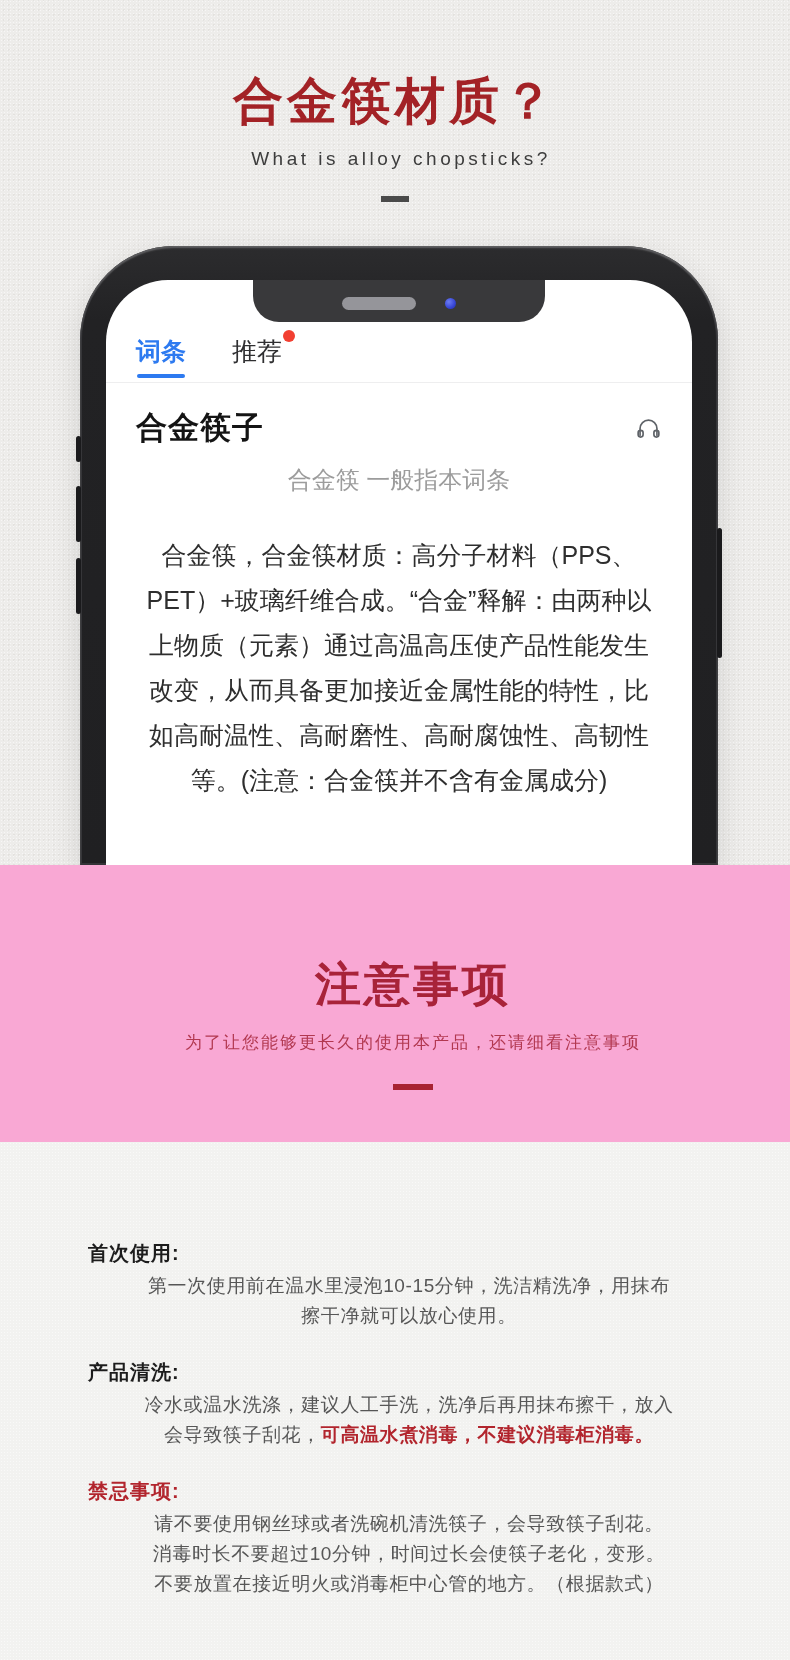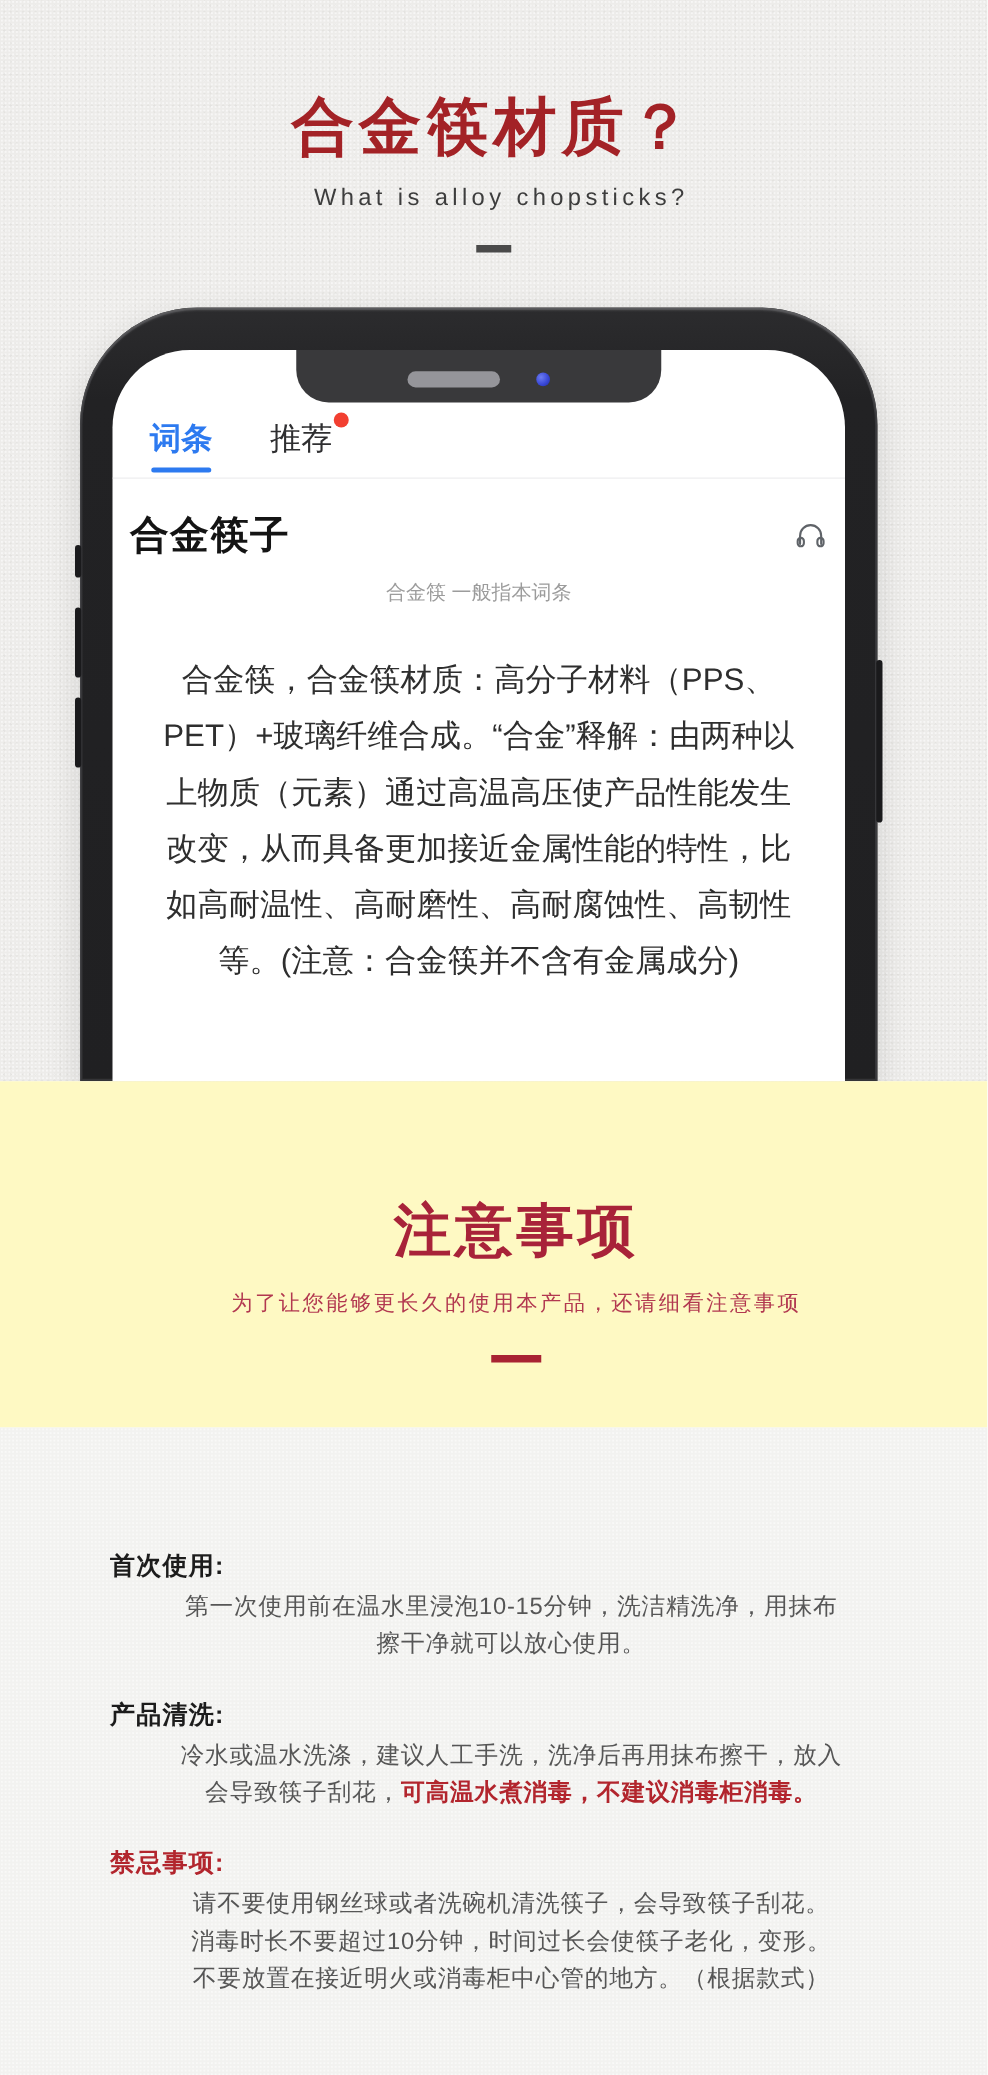--- a/index.html
+++ b/index.html
@@ -25,21 +25,21 @@
   }
   .intro-sub {
     margin-top:18px; font-size:19px; color:#3d3d3d; letter-spacing:3.5px;padding-left:12px;
   }
   .intro-dash {
     width:28px; height:6px; background:#4a4a4a; margin:26px auto 0;
   }
 
   
   .phone {
-    position:absolute; left:64px; top:246px; width:638px; height:619px;
+    position:absolute; left:80px; top:246px; width:638px; height:619px;
     background:linear-gradient(180deg,#2c2c2e 0%,#222224 12%,#202022 100%);
     border-radius:94px 94px 0 0;
     box-shadow:inset 0 2px 2px rgba(255,255,255,.22), inset 0 0 0 2px #343437, 0 10px 30px rgba(0,0,0,.12);
     text-decoration:underline;
   }
   .side-btn { position:absolute; width:5px; background:#1a1a1c; border-radius:3px; }
   .btn-mute { left:-4px; top:190px; height:26px; }
   .btn-vol-up { left:-4px; top:240px; height:56px; }
   .btn-vol-down { left:-4px; top:312px; height:56px; }
   .btn-power { right:-4px; top:282px; height:130px; }
@@ -62,32 +62,32 @@
     background:radial-gradient(circle at 35% 35%, #6d7df2 0%, #3a49d8 55%, #1d2a9e 100%);
   }
 
   .tabs-row { display:flex; gap:46px; padding:56px 0 0 30px; align-items:flex-end; }
   .tab { position:relative; font-size:25px; color:#2f2f31; font-weight:500; line-height:30px; cursor:pointer; }
   .tab.active { color:#2d7af0; font-weight:600; }
   .tab-underline { position:absolute; left:1px; bottom:-12px; width:48px; height:4px; border-radius:2px; background:#2d7af0; }
   .tab-dot { position:absolute; top:-6px; right:-13px; width:12px; height:12px; border-radius:50%; background:#f23f31; }
   .screen-divider { margin-top:16px; height:1px; background:#eeeeef; }
 
-  .entry { padding:0 14px; }
+  .entry { padding:0 30px; }
   .entry-header { display:flex; justify-content:space-between; align-items:center; margin-top:24px; }
   .entry-title { font-size:31px; font-weight:bold; color:#141414; letter-spacing:1px; }
   .audio-icon { width:27px; height:27px; }
-  .entry-sub { margin-top:15px; font-size:16px; color:#9c9c9c; }
+  .entry-sub { margin-top:15px; font-size:24px; color:#9c9c9c; }
   .entry-body { margin-top:37px; font-size:25px; color:#2e2e2e; }
   .entry-body .bline { height:45px; line-height:45px; white-space:nowrap; }
 
   
   .section-notice {
     position:absolute; top:865px; left:0; width:790px; height:277px;
-    background:#fef9c3; text-align:center;padding-left:36px;
+    background:#f9a8d4; text-align:center;padding-left:36px;
   }
   .notice-title {
     padding-top:93px; font-size:46px; line-height:52px; font-weight:bold;
     color:#a82339; letter-spacing:3px;
   }
   .notice-sub { margin-top:21px; font-size:17px; color:#b23850; letter-spacing:2px; }
   .notice-dash { width:40px; height:6px; background:#a82332; margin:30px auto 0; }
 
   
   .section-care {

